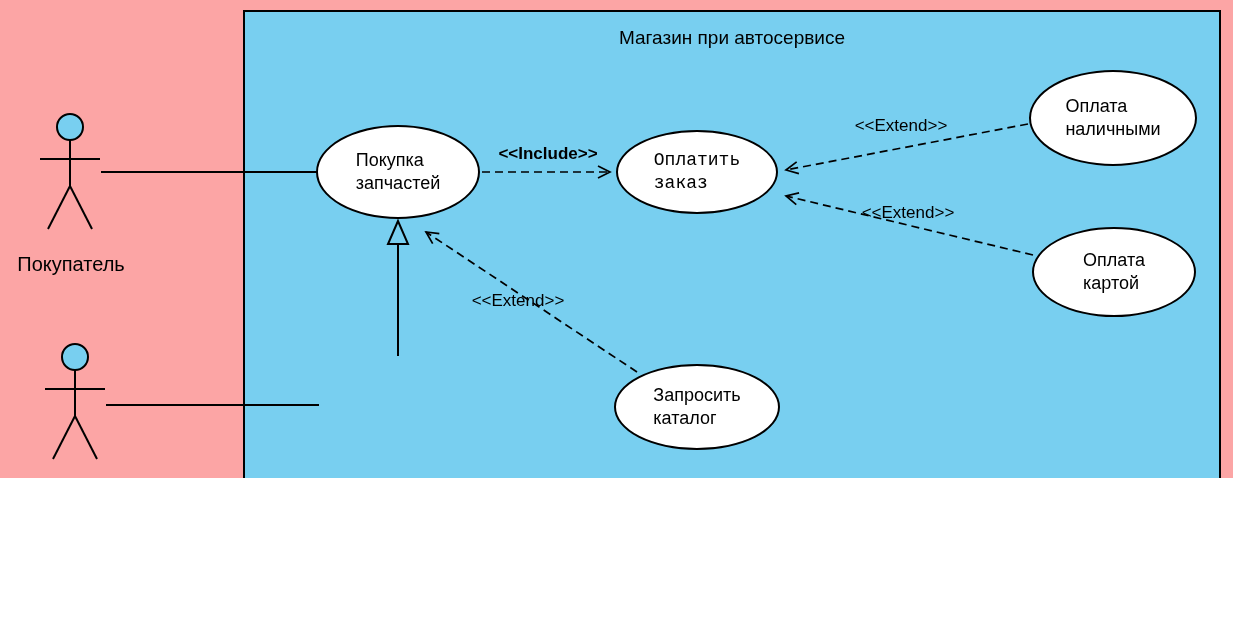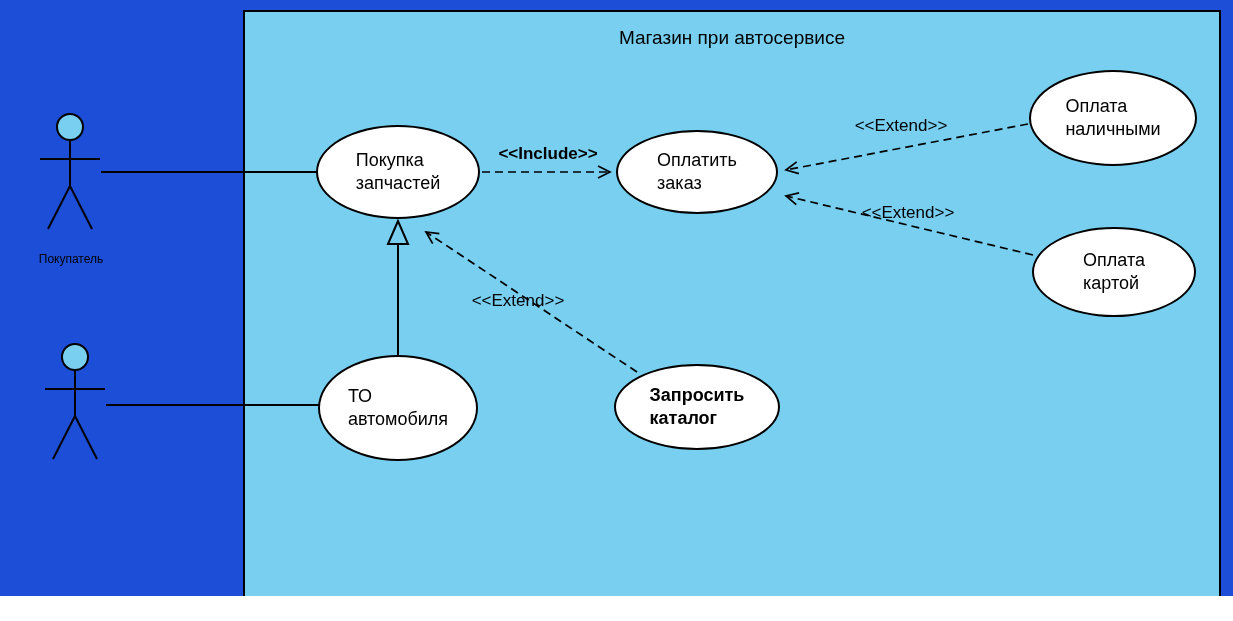--- a/index.html
+++ b/index.html
@@ -4,22 +4,22 @@
 <style>
   * { margin: 0; padding: 0; box-sizing: border-box; }
   body {
     font-family: "Liberation Sans", sans-serif;
     background: #ffffff;
     color: #000;
   }
   .canvas {
     position: relative;
     width: 1233px;
-    height: 596px;
-    background: #1d4ed8;
+    height: 478px;
+    background: #fca5a5;
     overflow: hidden;
   }
   .boundary {
     position: absolute;
     left: 243px; top: 10px;
     width: 978px; height: 598px;
     background: var(--boundary-fill, #78cff0);
     border: 2px solid var(--stroke, #000);
   }
   .boundary-title {
@@ -48,21 +48,21 @@
   .edge-label {
     position: absolute;
     transform: translateX(-50%);
     font-size: 17px;
     white-space: nowrap;
     text-align: center;
   }
   .actor-label {
     position: absolute;
     transform: translateX(-50%);
-    font-size: 12px;
+    font-size: 20px;
     line-height: 1.35;
     text-align: center;
     white-space: pre-line;
   }
   .actor line {
     stroke: var(--stroke, #000);
     stroke-width: 2;
   }
   .actor-head {
     fill: var(--boundary-fill, #78cff0);
@@ -133,41 +133,37 @@
       <line class="gen" x1="398" y1="356" x2="398" y2="244"></line>
       <polygon class="gen-head" points="398,221 388,244 408,244"></polygon>
     </g>
   </svg>
 
   <div class="usecase" style="left:316px; top:125px; width:164px; height:94px;">
     <span>Покупка
 запчастей</span>
   </div>
 
-  <div class="usecase" style="left:616px; top:130px; width:162px; height:84px;">
+  <div class="usecase" style="left:616px; top:130px; width:162px; height:84px;font-family:Liberation Mono, monospace;">
     <span>Оплатить
 заказ</span>
   </div>
 
   <div class="usecase" style="left:1029px; top:70px; width:168px; height:96px;">
     <span>Оплата
 наличными</span>
   </div>
 
   <div class="usecase" style="left:1032px; top:227px; width:164px; height:90px;">
     <span>Оплата
 картой</span>
   </div>
 
-  <div class="usecase" style="left:318px; top:355px; width:160px; height:106px;">
-    <span>ТО
-автомобиля</span>
-  </div>
 
-  <div class="usecase" style="left:614px; top:364px; width:166px; height:86px;font-weight:bold;">
+  <div class="usecase" style="left:614px; top:364px; width:166px; height:86px;">
     <span>Запросить
 каталог</span>
   </div>
 
   <div class="edge-label" style="left:548px; top:144px;font-weight:bold;">&lt;&lt;Include&gt;&gt;</div>
   <div class="edge-label" style="left:901px; top:116px;">&lt;&lt;Extend&gt;&gt;</div>
   <div class="edge-label" style="left:908px; top:203px;">&lt;&lt;Extend&gt;&gt;</div>
   <div class="edge-label" style="left:518px; top:291px;">&lt;&lt;Extend&gt;&gt;</div>
 
   <div class="actor-label" style="left:71px; top:251px;">Покупатель</div>

